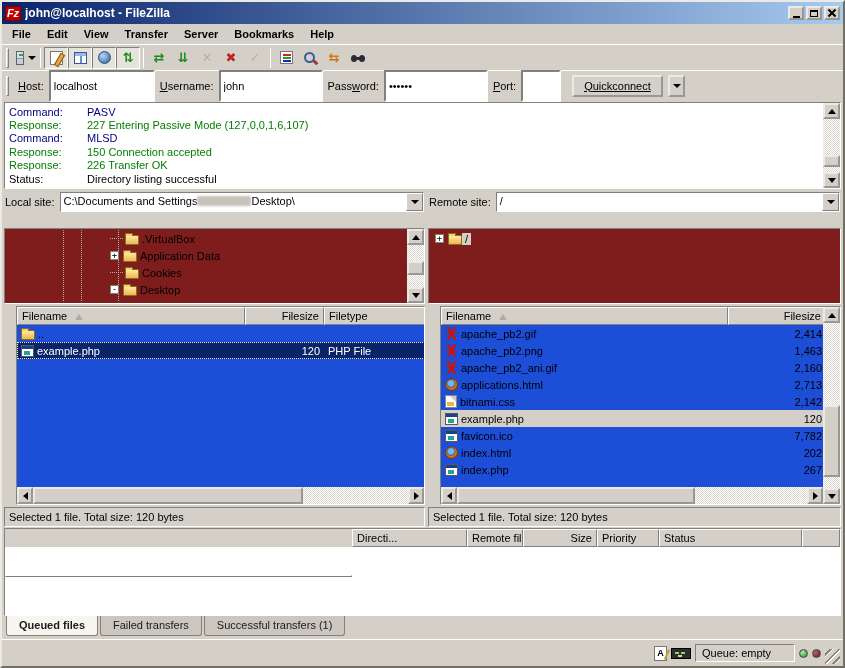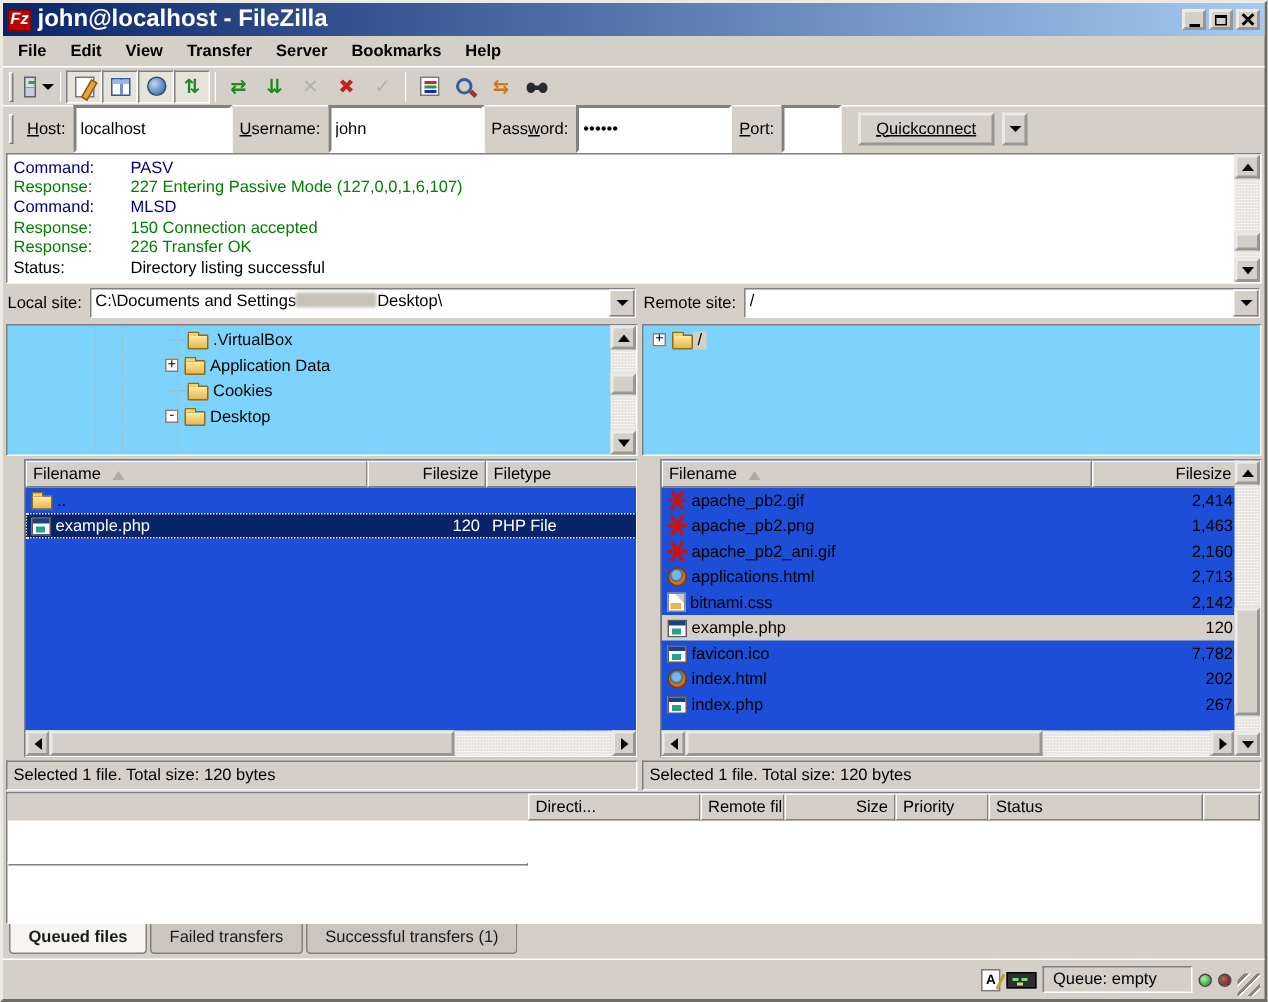--- a/index.html
+++ b/index.html
@@ -7,21 +7,21 @@
        font-family:"Liberation Sans","DejaVu Sans",sans-serif;font-size:11px;color:#000;}
   *{box-sizing:border-box;}
   .window{width:845px;height:668px;display:flex;flex-direction:column;
     background:#D4D0C8;border:2px solid;border-color:#ECEAE4 #716F64 #716F64 #ECEAE4;}
 
   
   .titlebar{height:22px;flex:none;display:flex;align-items:center;padding:0 3px;gap:4px;
     background:linear-gradient(to right,var(--title-l,#0A246A),var(--title-r,#A6CAF0));}
   .appicon{width:16px;height:15px;background:#C00000;border:1px solid #7d0000;color:#fff;
     font-weight:bold;font-style:italic;font-size:11px;line-height:13px;text-align:center;flex:none;}
-  .title{color:#fff;font-weight:bold;font-size:16px;flex:1;white-space:nowrap;overflow:hidden;}
+  .title{color:#fff;font-weight:bold;font-size:12px;flex:1;white-space:nowrap;overflow:hidden;}
   .tbbtns{display:flex;gap:2px;flex:none;}
   .tbbtn{width:16px;height:14px;background:#D4D0C8;border:2px outset #ECEAE4;
     display:flex;align-items:center;justify-content:center;position:relative;}
   .glyph-min{width:7px;height:2px;background:#000;margin-top:7px;}
   .glyph-max{width:8px;height:7px;border:1px solid #000;border-top:2px solid #000;}
   .glyph-x{position:relative;width:8px;height:8px;}
   .glyph-x::before,.glyph-x::after{content:"";position:absolute;left:3px;top:-1px;width:2px;height:10px;background:#000;}
   .glyph-x::before{transform:rotate(45deg);} .glyph-x::after{transform:rotate(-45deg);}
 
   
@@ -100,21 +100,21 @@
   .pane.remote{flex:1;}
   .splitv{width:3px;flex:none;}
   .sitebar{height:22px;flex:none;display:flex;align-items:center;gap:5px;padding:0 1px;}
   .combo{flex:1;display:flex;height:20px;background:#fff;border:1px solid;border-color:#808080 #fff #fff #808080;min-width:0;}
   .combofield{flex:1;padding:2px 3px;white-space:nowrap;overflow:hidden;min-width:0;}
   .combobtn{width:17px;flex:none;background:#D4D0C8;border:1px solid;border-color:#fff #808080 #808080 #fff;
     display:flex;align-items:center;justify-content:center;}
   .combobtn i{width:0;height:0;border:4px solid transparent;border-top:4px solid #000;margin-top:4px;}
   .redacted{display:inline-block;width:54px;height:10px;background:#C6C2BA;filter:blur(1.2px);border-radius:2px;vertical-align:-1px;}
 
-  .treewrap{height:88px;flex:none;position:relative;margin-top:3px;background:#7dd3fc;
+  .treewrap{height:76px;flex:none;position:relative;margin-top:15px;background:#7f1d1d;
     border:1px solid;border-color:#808080 #fff #fff #808080;}
   .tree{position:absolute;left:1px;top:1px;bottom:1px;right:18px;overflow:hidden;}
   .tree.noscroll{right:1px;}
   .tree.guides{background-image:
       repeating-linear-gradient(to bottom,#B5B1A8 0 1px,transparent 1px 2px),
       repeating-linear-gradient(to bottom,#B5B1A8 0 1px,transparent 1px 2px),
       repeating-linear-gradient(to bottom,#B5B1A8 0 1px,transparent 1px 2px);
     background-size:1px 100%,1px 100%,1px 100%;background-repeat:no-repeat;
     background-position:57px 0,75px 0,112px 0;}
   .trow{height:17px;display:flex;align-items:center;white-space:nowrap;}

